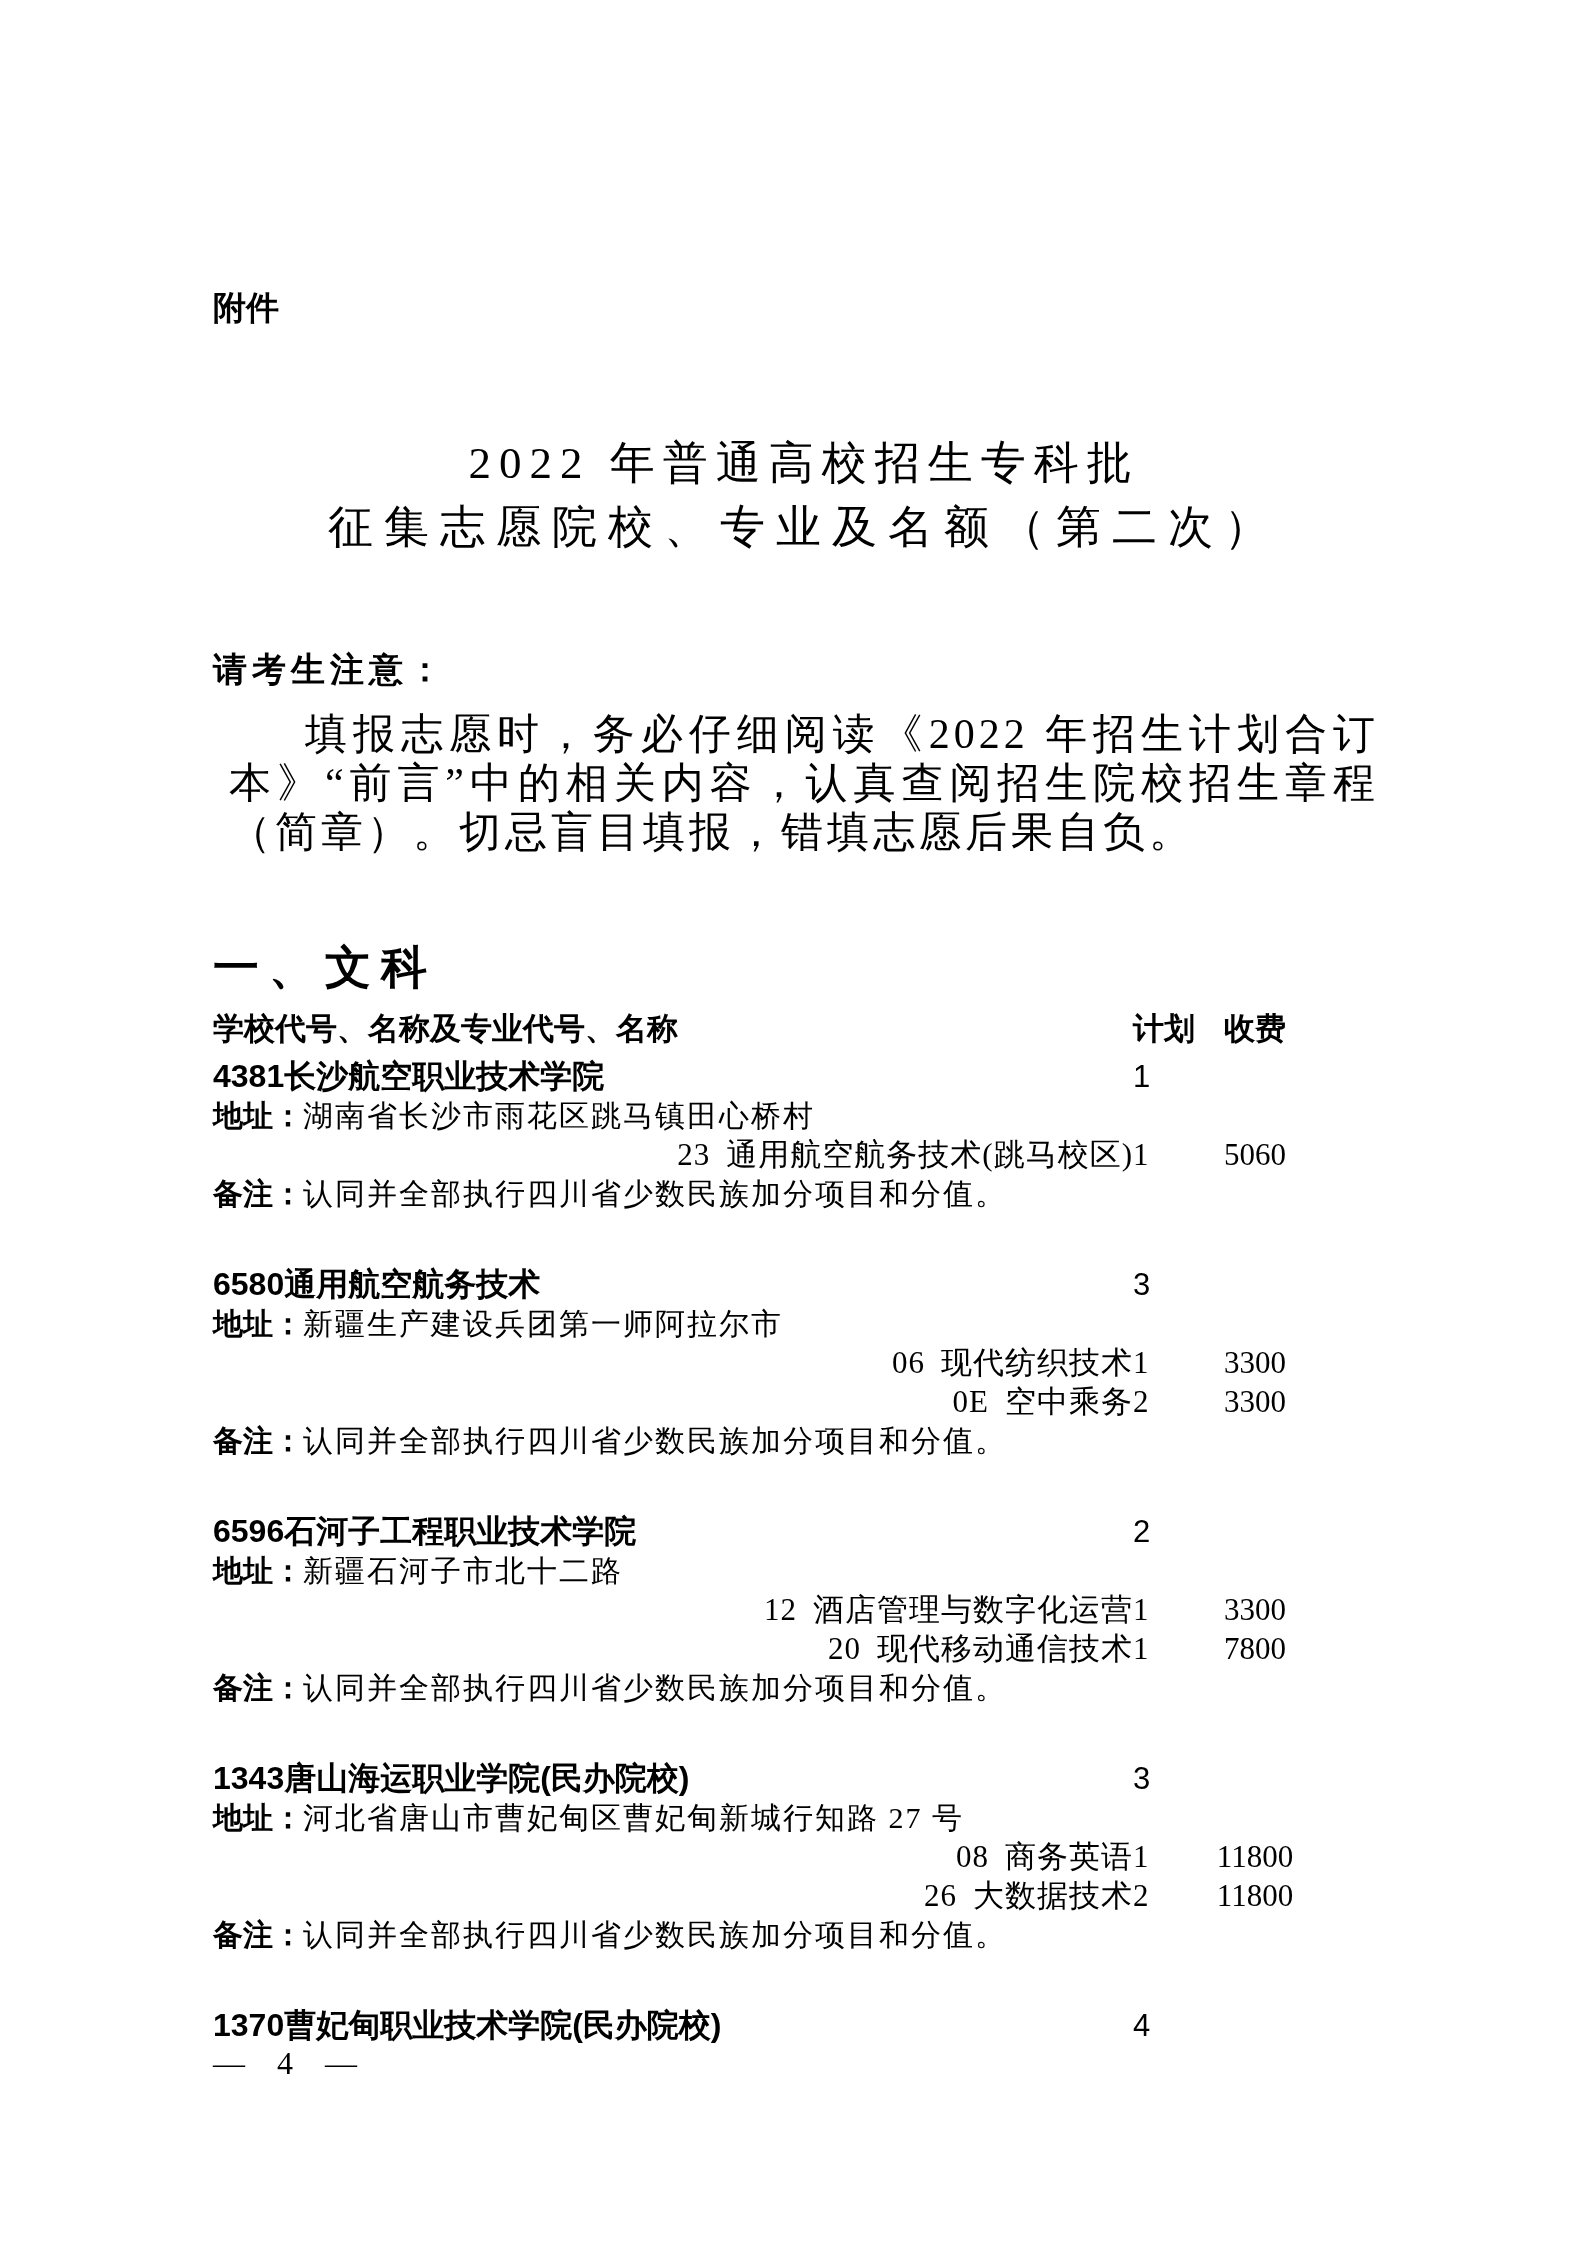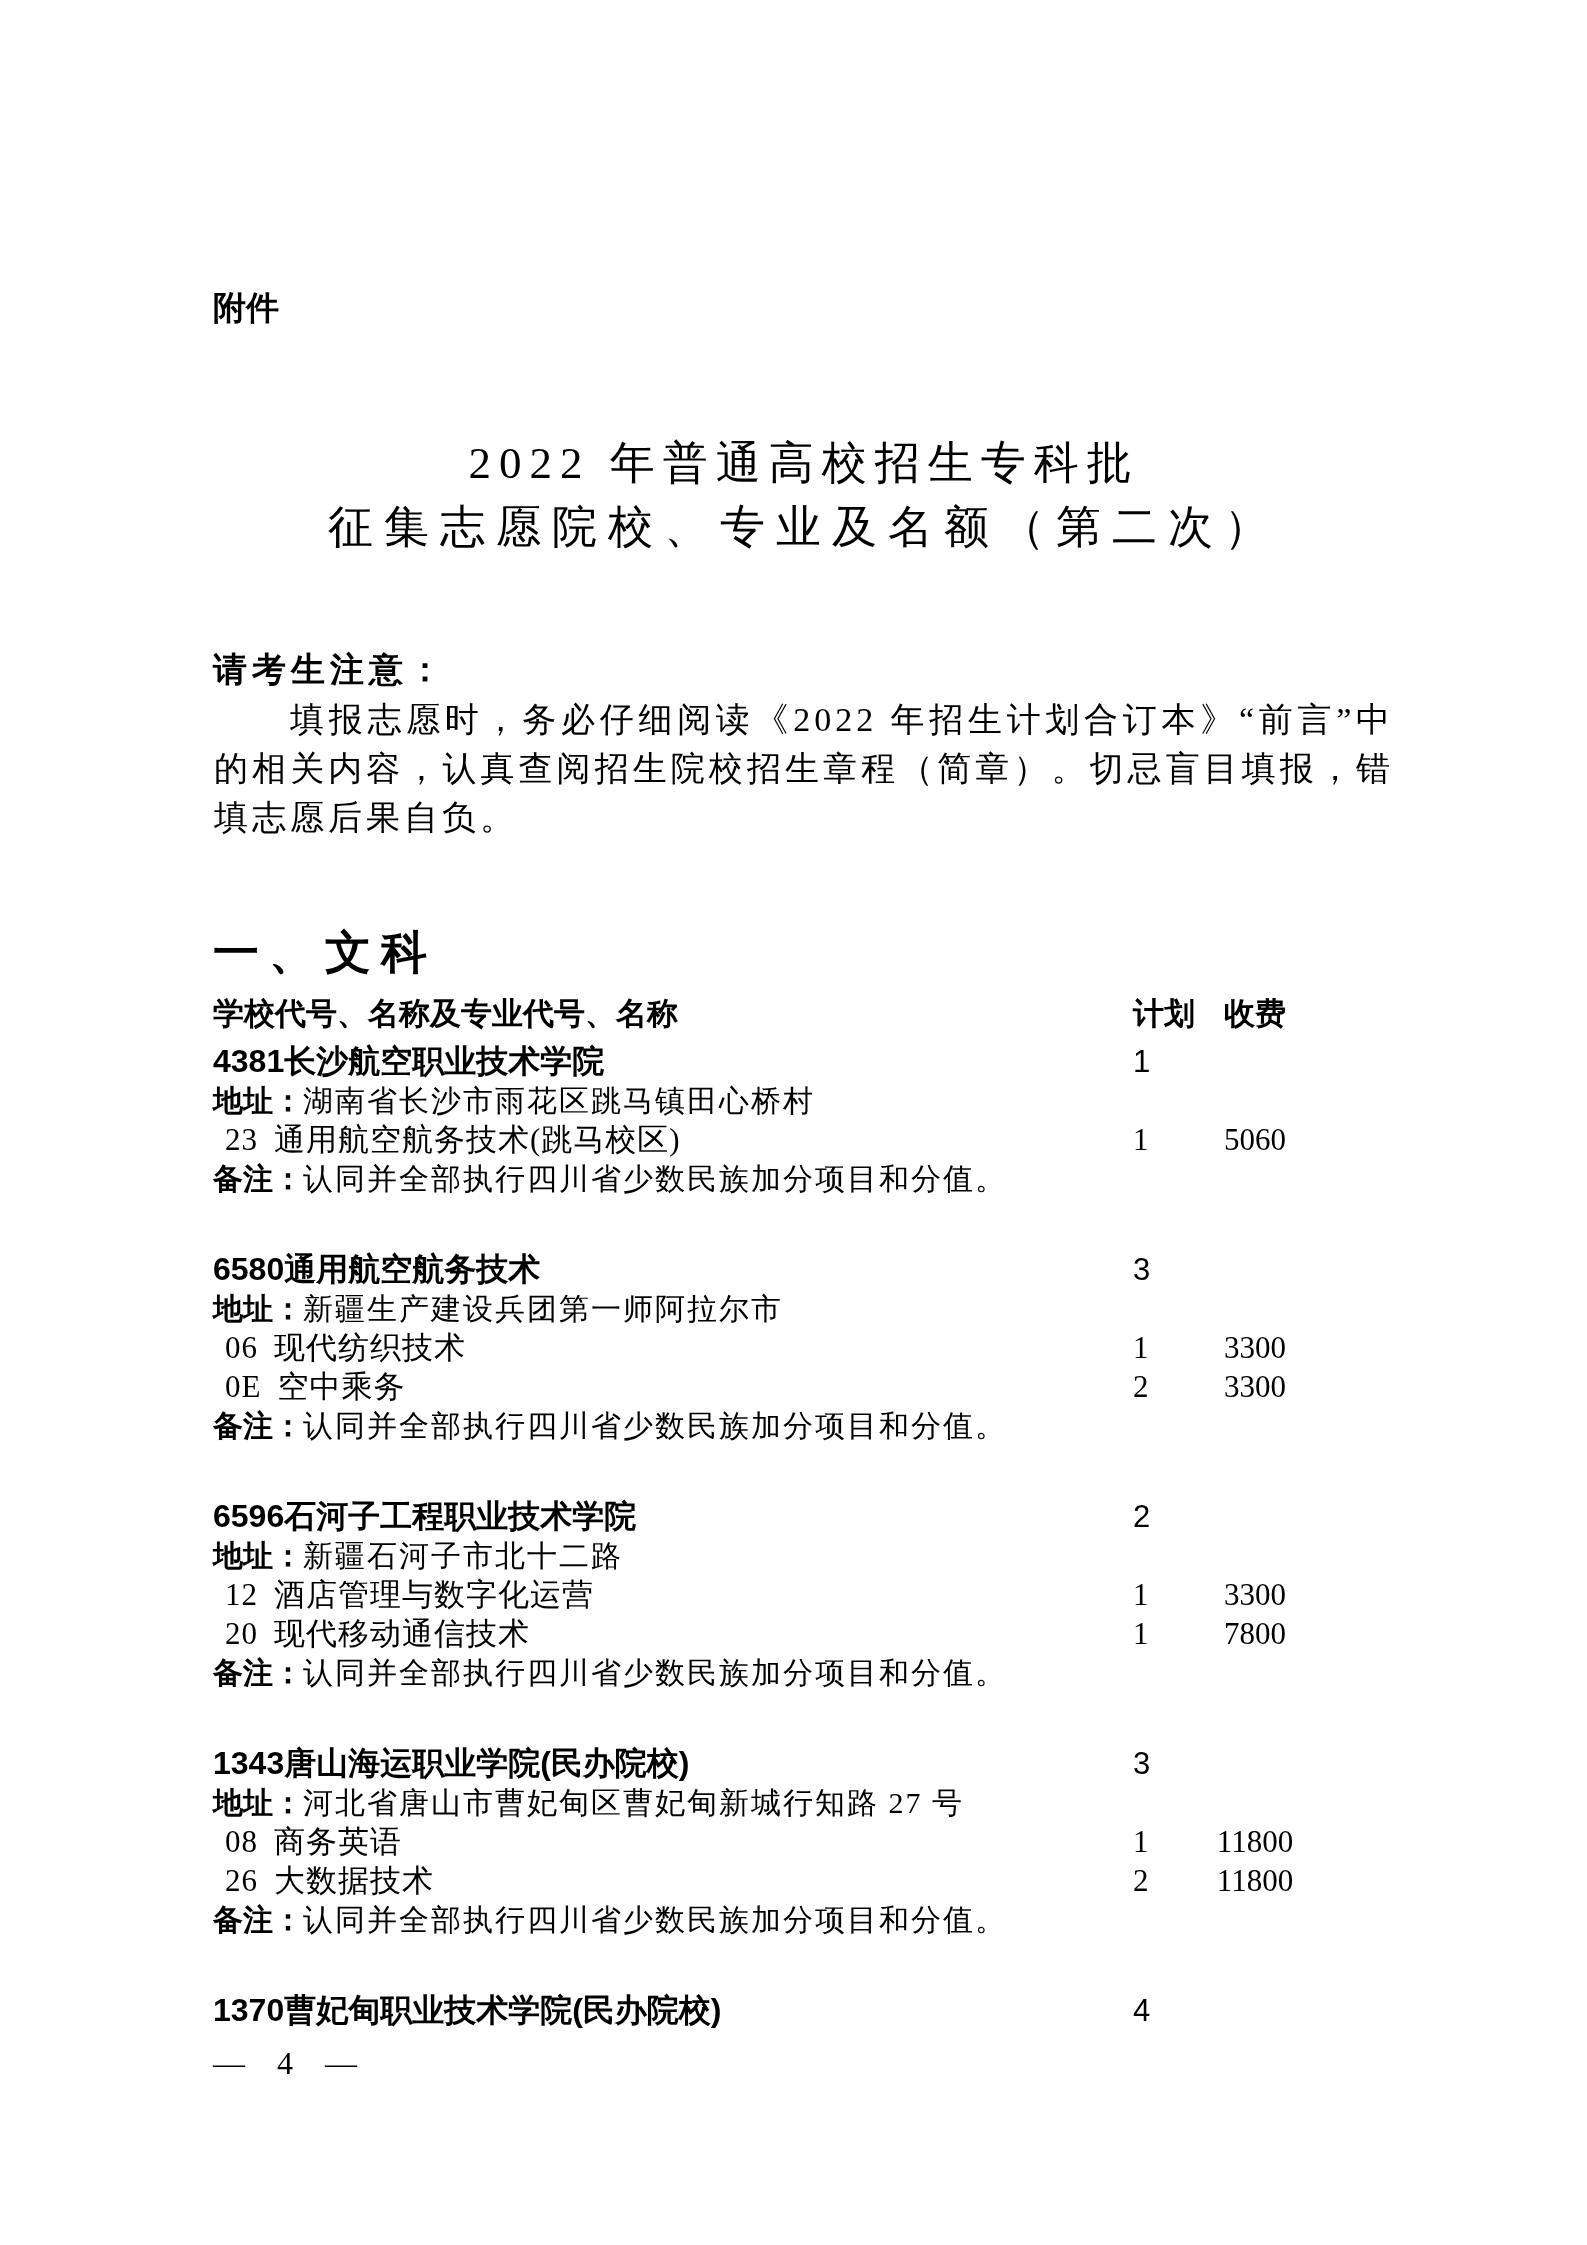--- a/index.html
+++ b/index.html
@@ -39,22 +39,22 @@
   .title-line-1 { letter-spacing: 8px; }
   .title-line-2 { letter-spacing: 11px; }
   .notice-heading {
     margin-top: 87px;
     font-size: 34px;
     line-height: 48px;
     font-weight: 700;
     letter-spacing: 5px;
   }
   .notice-body {
-    margin: 1px;
-    font-size: 34px;
+    margin: 16px;
+    font-size: 42px;
     line-height: 49px;
     letter-spacing: 4px;
     text-align: justify;
     text-indent: 76px;
   }
   .section-heading {
     margin: 85px 0 0 0;
     font-family: "Liberation Sans", sans-serif;
     font-weight: 900;
     font-size: 46px;
@@ -105,20 +105,21 @@
     letter-spacing: 2px;
   }
   .major-row .cell {
     font-family: "Liberation Serif", serif;
     font-size: 31px;
   }
   .major-row .cell.name {
     padding-left: 12px;
     letter-spacing: 1px;
     white-space: nowrap;
+    text-align: right;
   }
   .major-code { margin-right: 16px; }
   .school-block { margin-bottom: 43px; }
   .page-footer {
     position: absolute;
     left: 213px;
     top: 2045px;
     font-family: "Liberation Serif", serif;
     font-size: 32px;
     letter-spacing: 12px;

